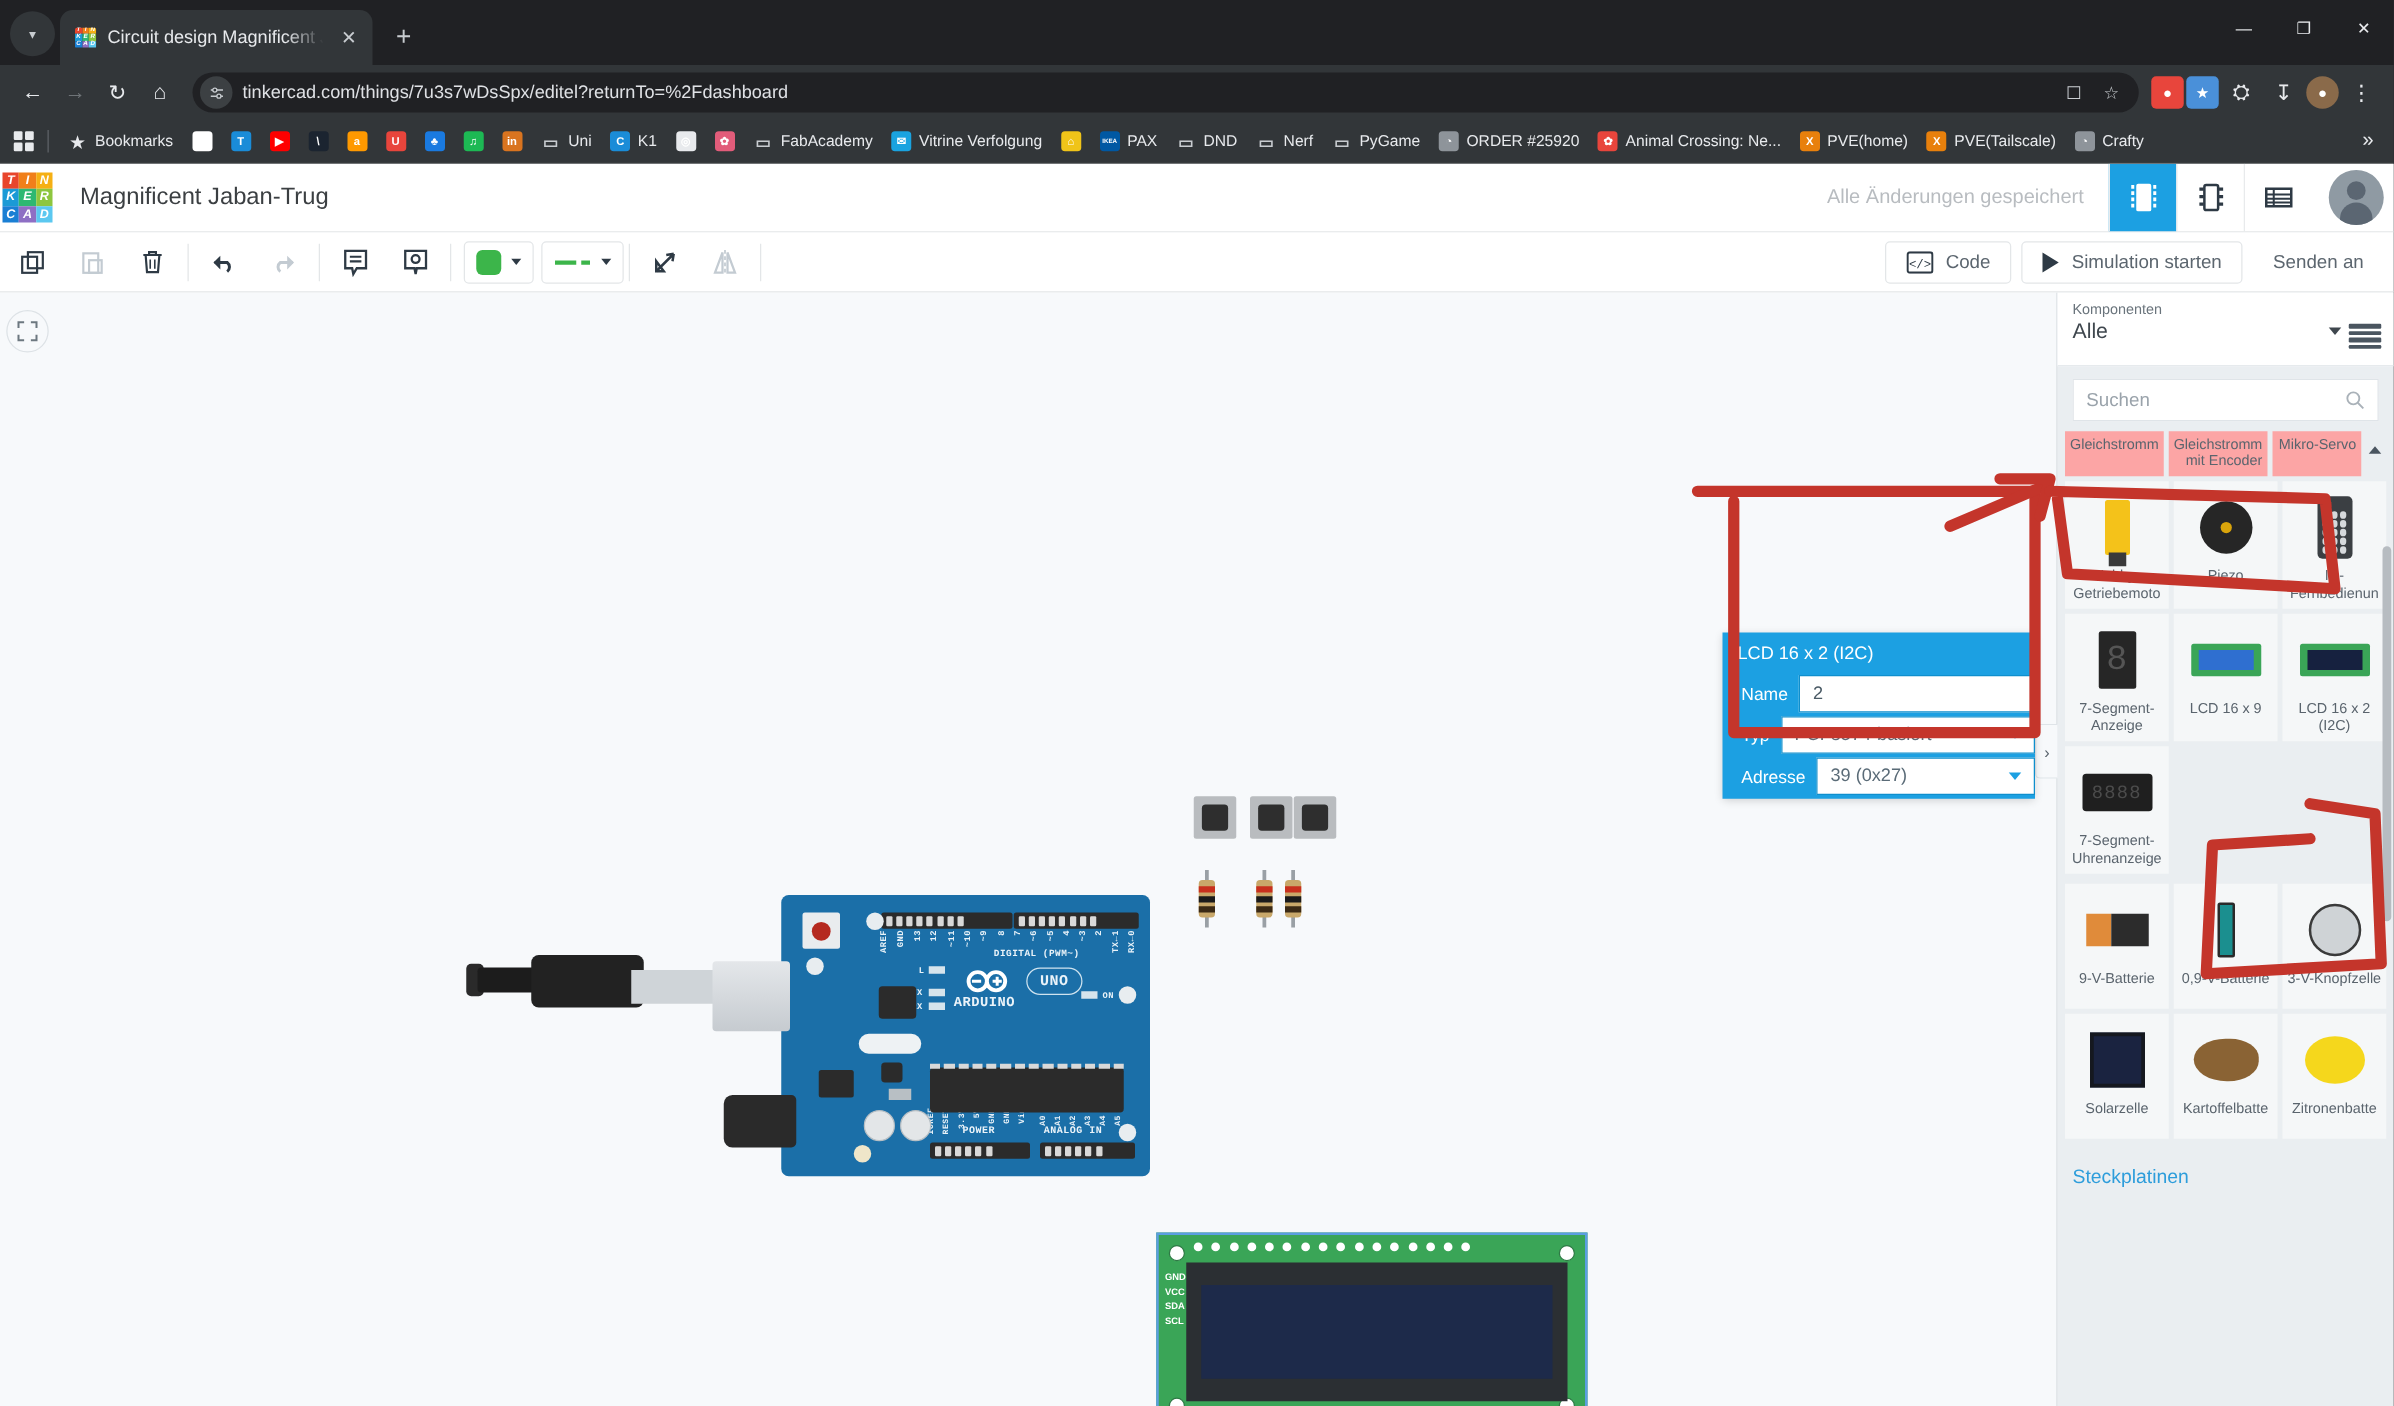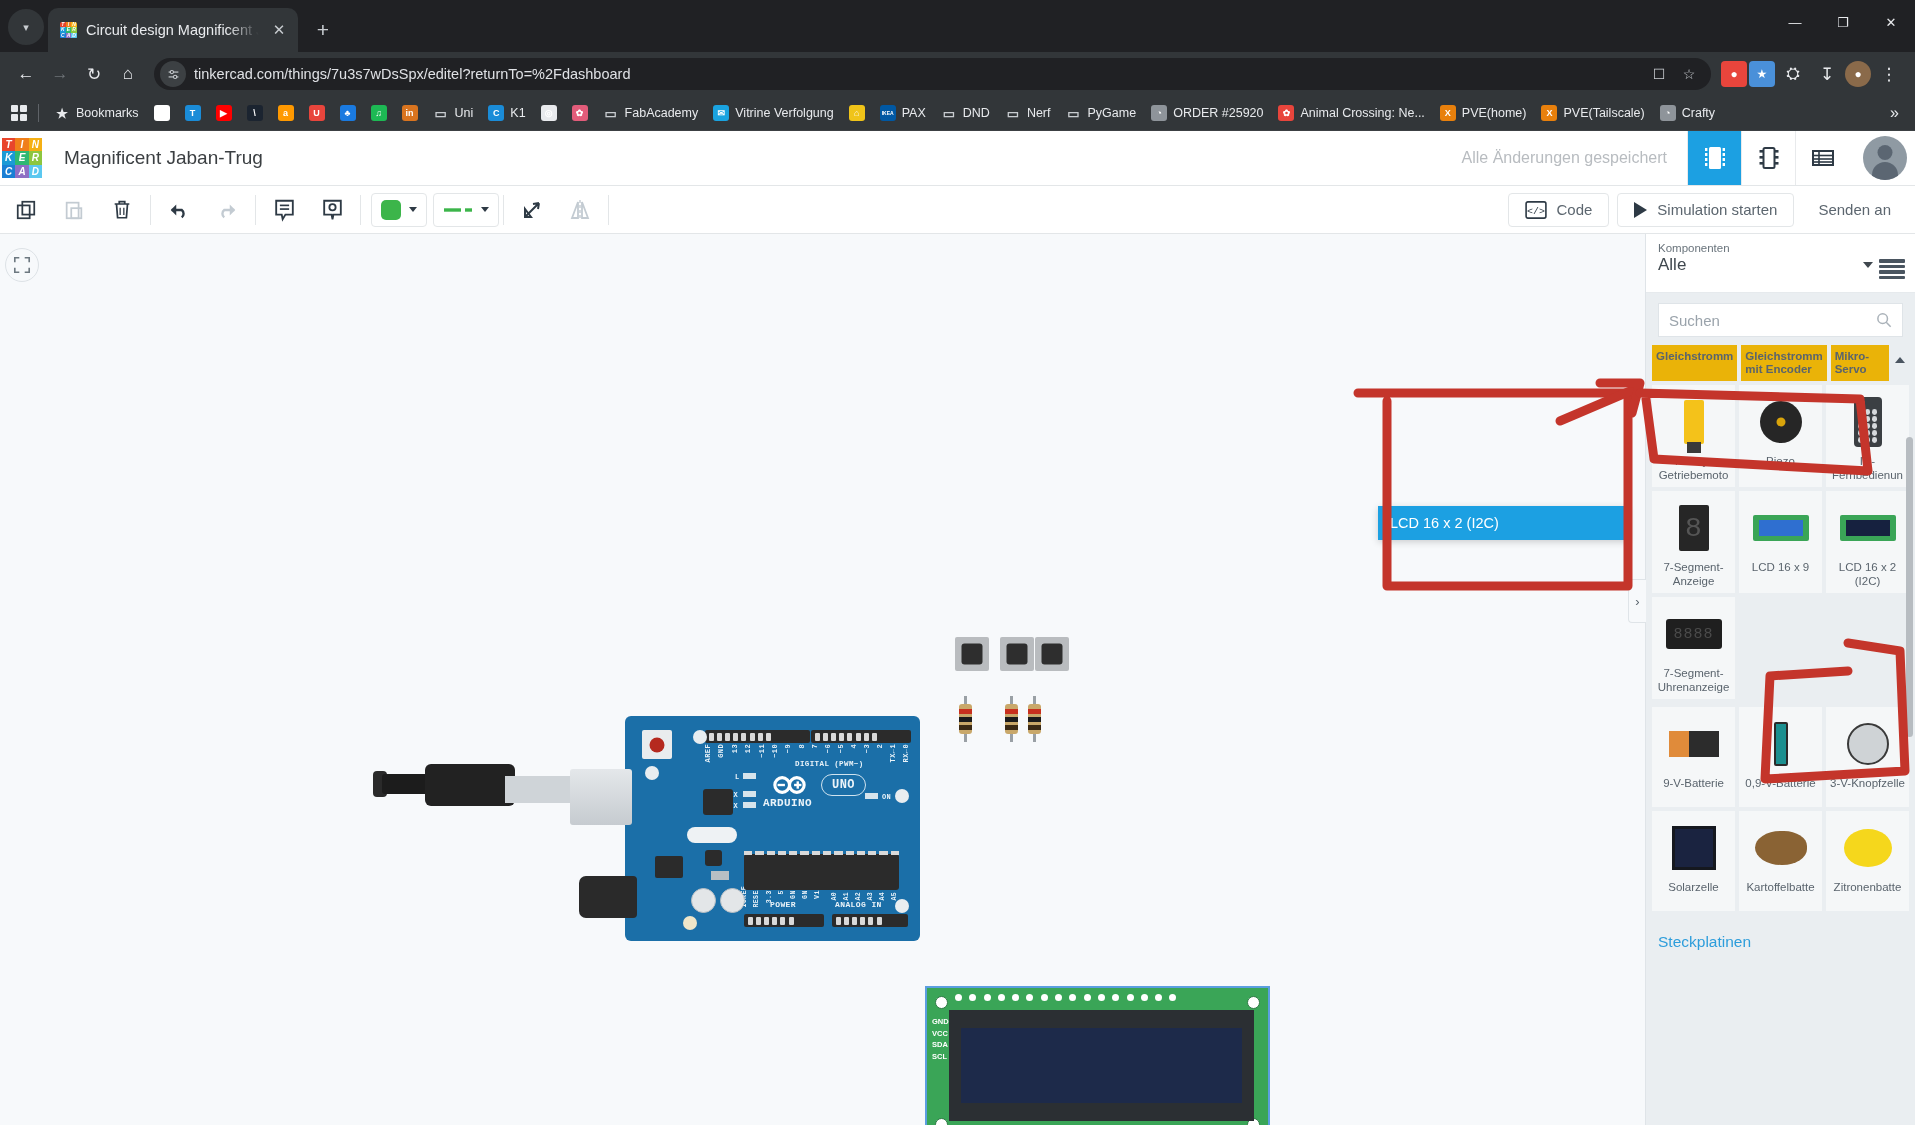--- a/index.html
+++ b/index.html
@@ -211,22 +211,22 @@
                      border-right: 5px solid transparent; border-top: 6px solid #3f474e;
                      margin: 20px 6px 0 0; }
   .sb-listicon { width: 26px; height: 26px; margin-top: 14px; display: flex;
                  flex-direction: column; justify-content: space-between; padding: 3px 0; }
   .sb-listicon span { height: 3.5px; background: #4a5560; border-radius: 1px; }
   .sb-search { margin: 10px 12px 8px; height: 34px; background: #fff;
                border: 1px solid #dfe4e8; display: flex; align-items: center;
                padding: 0 10px; }
   .sb-search-in { flex: 1; font-size: 15px; color: #9aa3ab; }
   .sb-tabs { display: flex; padding: 0 6px; gap: 4px; align-items: flex-start; }
-  .sb-tab { background: #eab308; font-size: 11.5px; color: #5a646d; padding: 5px 4px;
-            text-align: left; flex: 1; line-height: 13px; min-height: 32px; font-weight: bold; }
+  .sb-tab { background: #fca5a5; font-size: 11.5px; color: #5a646d; padding: 5px 4px;
+            text-align: right; flex: 1; line-height: 13px; min-height: 32px; }
   .sb-tabs-caret { width: 0; height: 0; border-left: 5px solid transparent;
                    border-right: 5px solid transparent; border-bottom: 6px solid #4a5560;
                    margin: 12px 4px 0 2px; }
   .sb-grid { display: grid; grid-template-columns: repeat(3, 1fr); gap: 4px;
              padding: 4px 6px; }
   .sb-cell { background: #f5f7f8; display: flex; flex-direction: column;
              align-items: center; padding: 8px 2px 5px; min-height: 100px; }
   .sb-cell-img { height: 58px; display: flex; align-items: center; justify-content: center; }
   .sb-cell-label { font-size: 11.5px; color: #5a646d; text-align: center;
                    line-height: 13.5px; margin-top: 4px; }
@@ -804,20 +804,42 @@
               <div>SDA</div>
               <div>SCL</div>
             </div>
           <div class="lcd-screen">
             <div class="lcd-inner"></div>
           </div>
         </div>
 
         <div class="props">
           <div class="props-title">LCD 16 x 2 (I2C)</div>
+          <div id="props-rows">
+              <div class="props-row">
+                <div class="props-label">Name</div>
+                <div class="props-field">
+                  <span>2</span>
+                </div>
+              </div>
+              <div class="props-row">
+                <div class="props-label">Typ</div>
+                <div class="props-field sel">
+                  <span>PCF8574-basiert</span>
+                  <span class="props-caret"></span>
+                </div>
+              </div>
+              <div class="props-row">
+                <div class="props-label">Adresse</div>
+                <div class="props-field sel">
+                  <span>39 (0x27)</span>
+                  <span class="props-caret"></span>
+                </div>
+              </div>
+            </div>
         </div>
 
       </div>
 
       <div class="sidebar">
         <div class="sb-collapse">›</div>
 
         <div class="sb-top">
           <div class="sb-select">
             <div class="sb-select-label">Komponenten</div>

